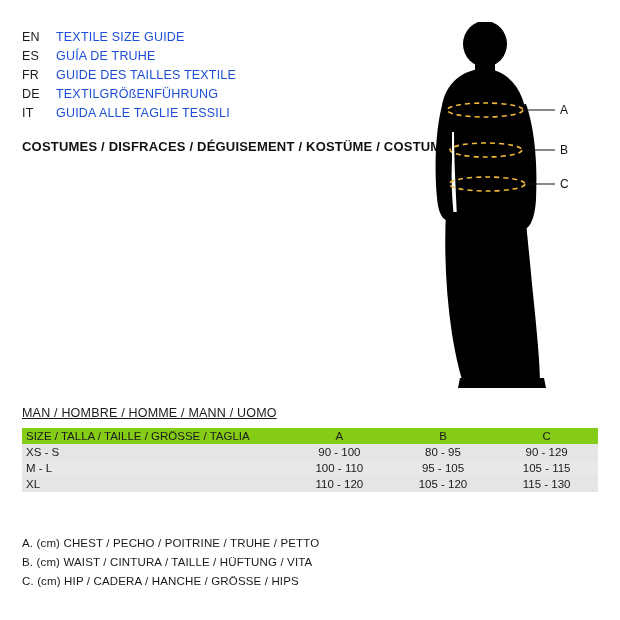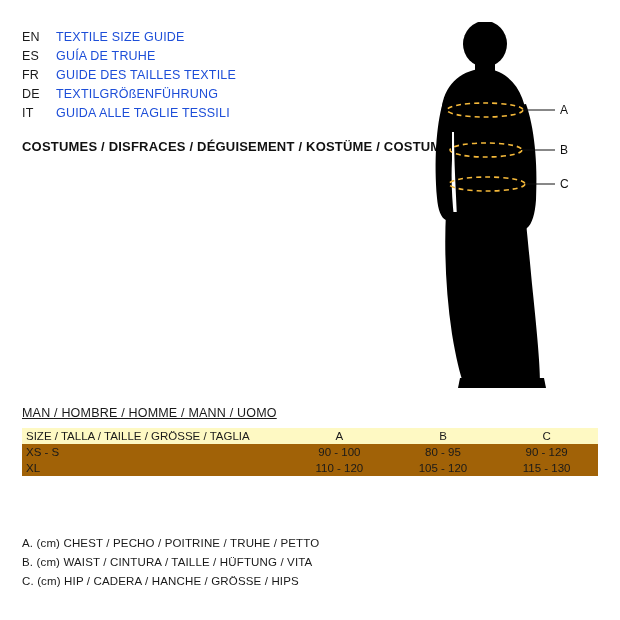--- a/index.html
+++ b/index.html
@@ -94,24 +94,24 @@
     color: #1a1a1a;
     line-height: 16px;
   }
   table.size-table th.label-col,
   table.size-table td.label-col {
     text-align: left;
     padding-left: 4px;
     width: 262px;
   }
   table.size-table thead tr {
-    background: #fef9c3;
+    background: #84cc16;
   }
   table.size-table tbody tr.odd {
-    background: #a16207;
+    background: #e5e5e5;
   }
   table.size-table tbody tr.even {
     background: #e8e8e8;
   }
 
   
   .footnotes {
     position: absolute;
     left: 22px;
     top: 534px;
@@ -218,20 +218,26 @@
         <th>C</th>
       </tr>
     </thead>
     <tbody>
       <tr class="odd">
         <td class="label-col">XS - S</td>
         <td>90 - 100</td>
         <td>80 - 95</td>
         <td>90 - 129</td>
       </tr>
+      <tr class="even">
+        <td class="label-col">M - L</td>
+        <td>100 - 110</td>
+        <td>95 - 105</td>
+        <td>105 - 115</td>
+      </tr>
       <tr class="odd">
         <td class="label-col">XL</td>
         <td>110 - 120</td>
         <td>105 - 120</td>
         <td>115 - 130</td>
       </tr>
     </tbody>
   </table>
 
   <div class="footnotes">

